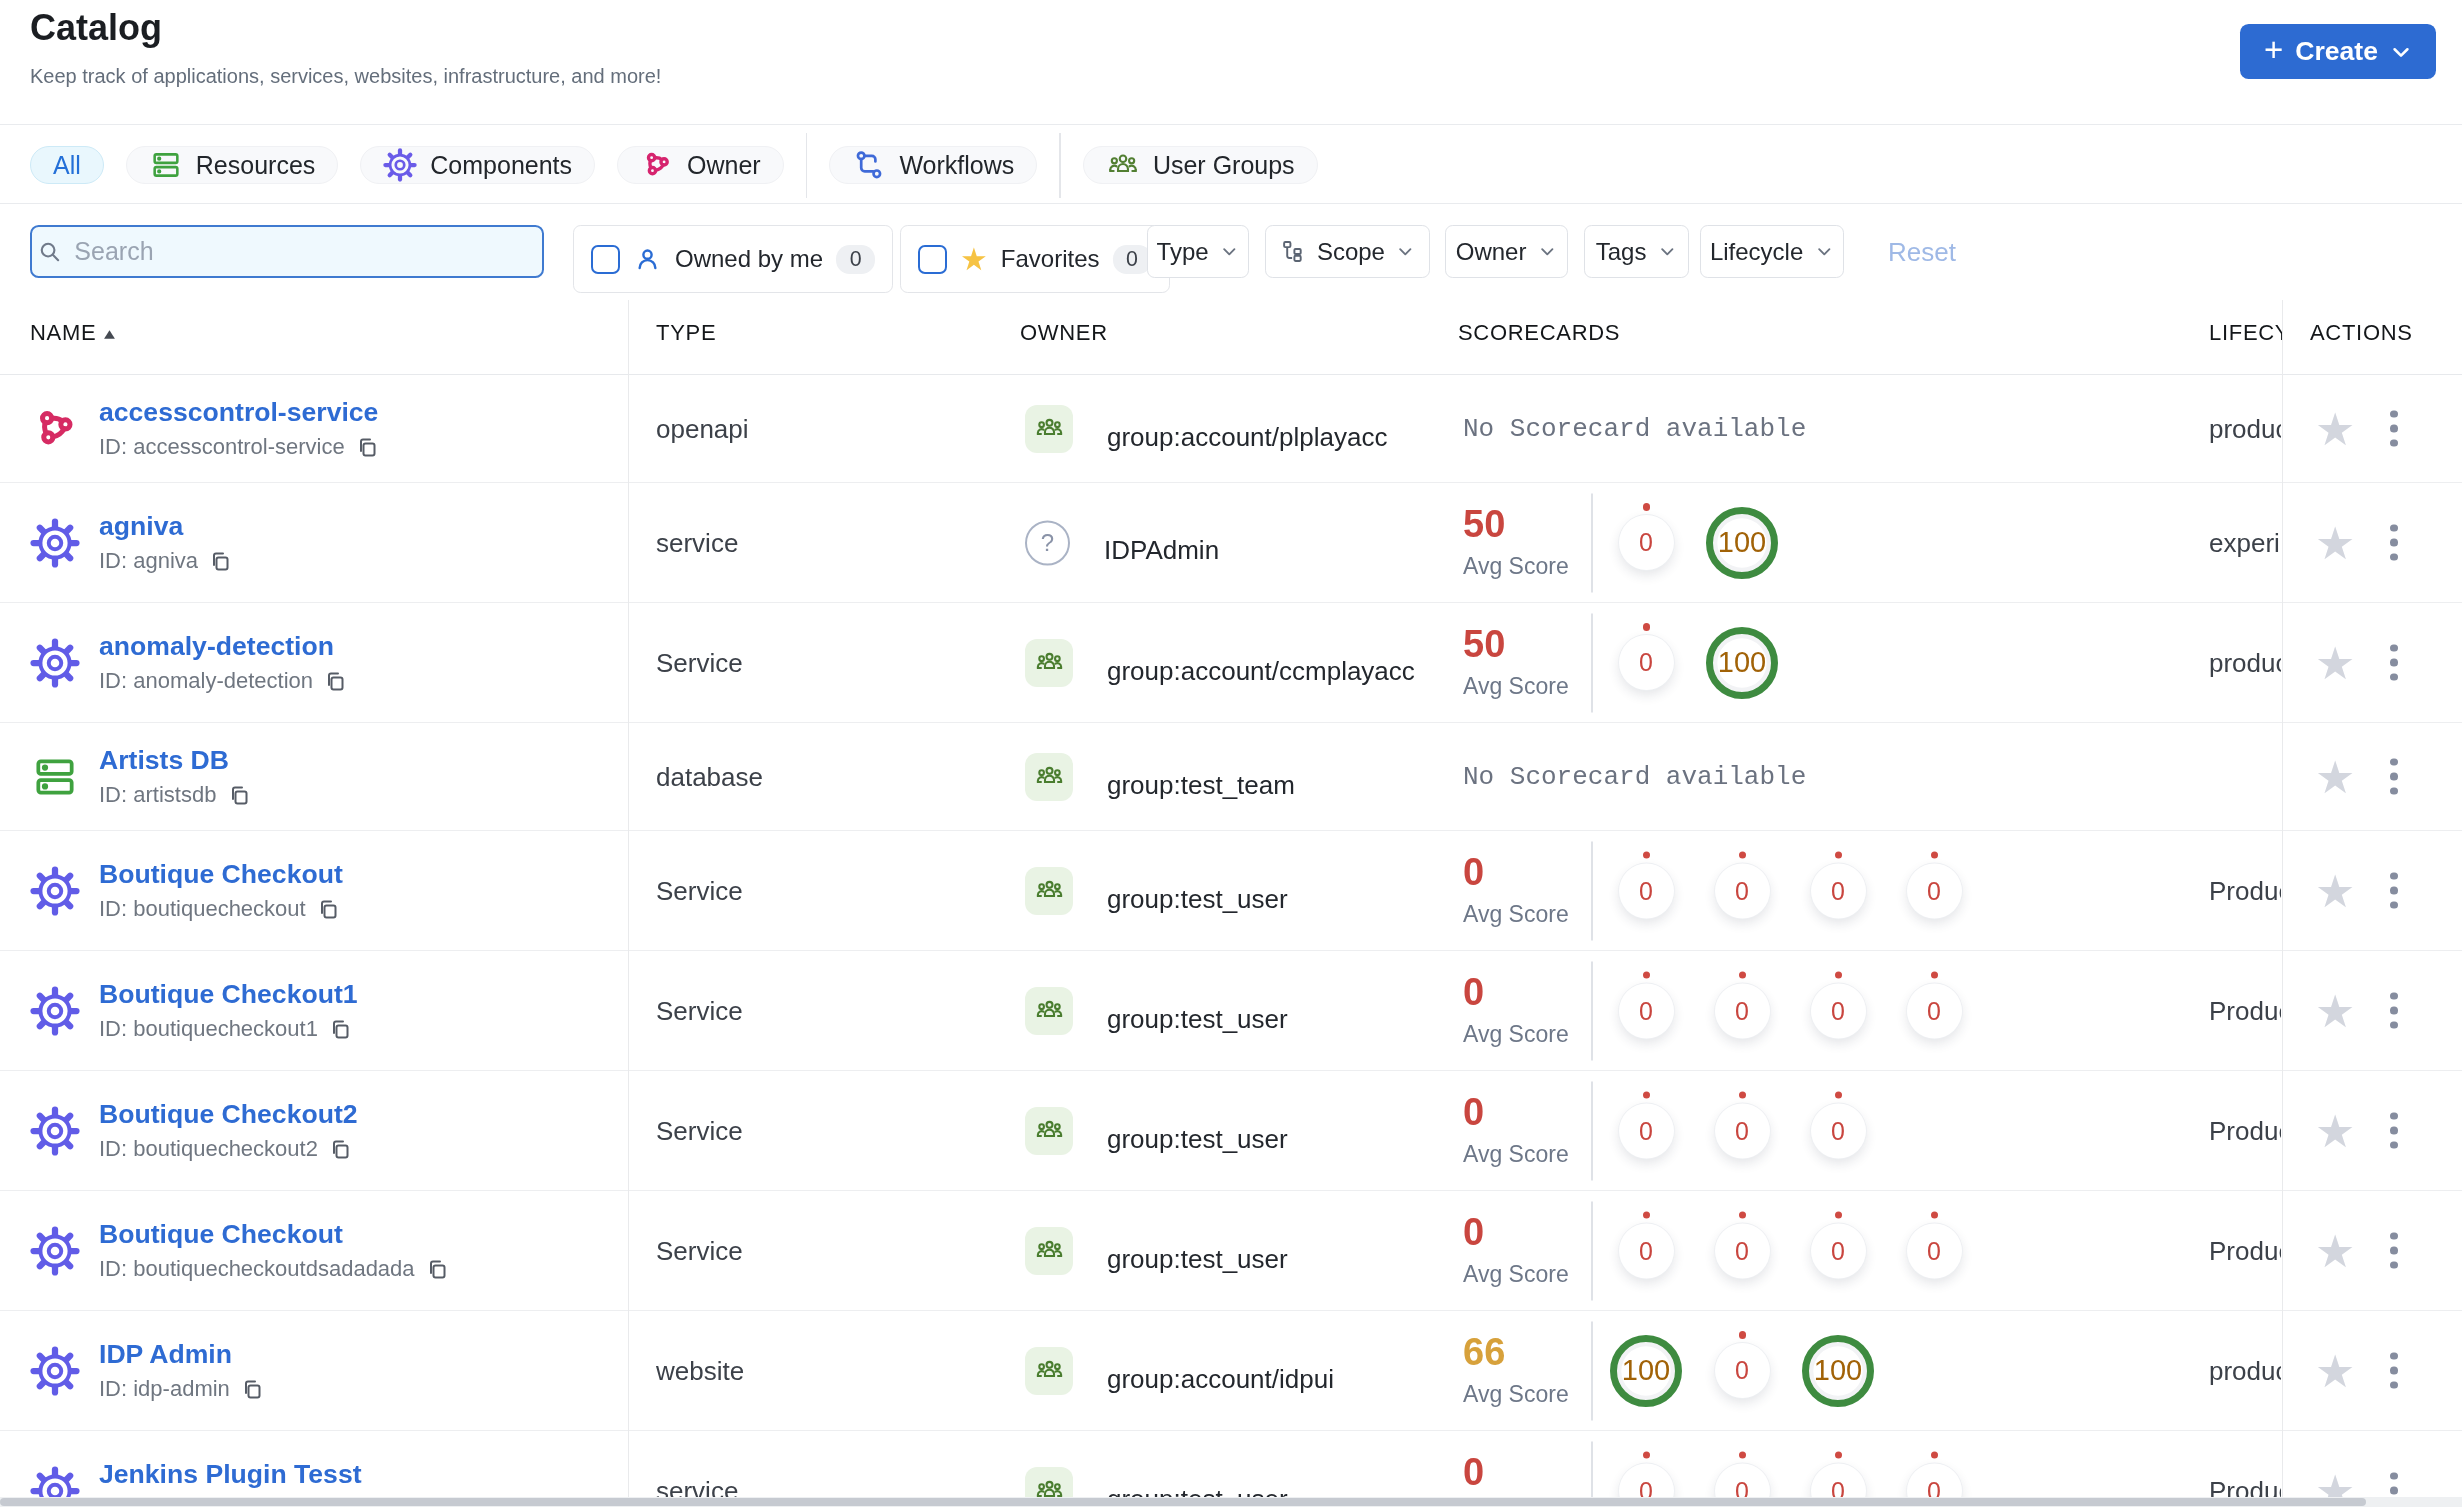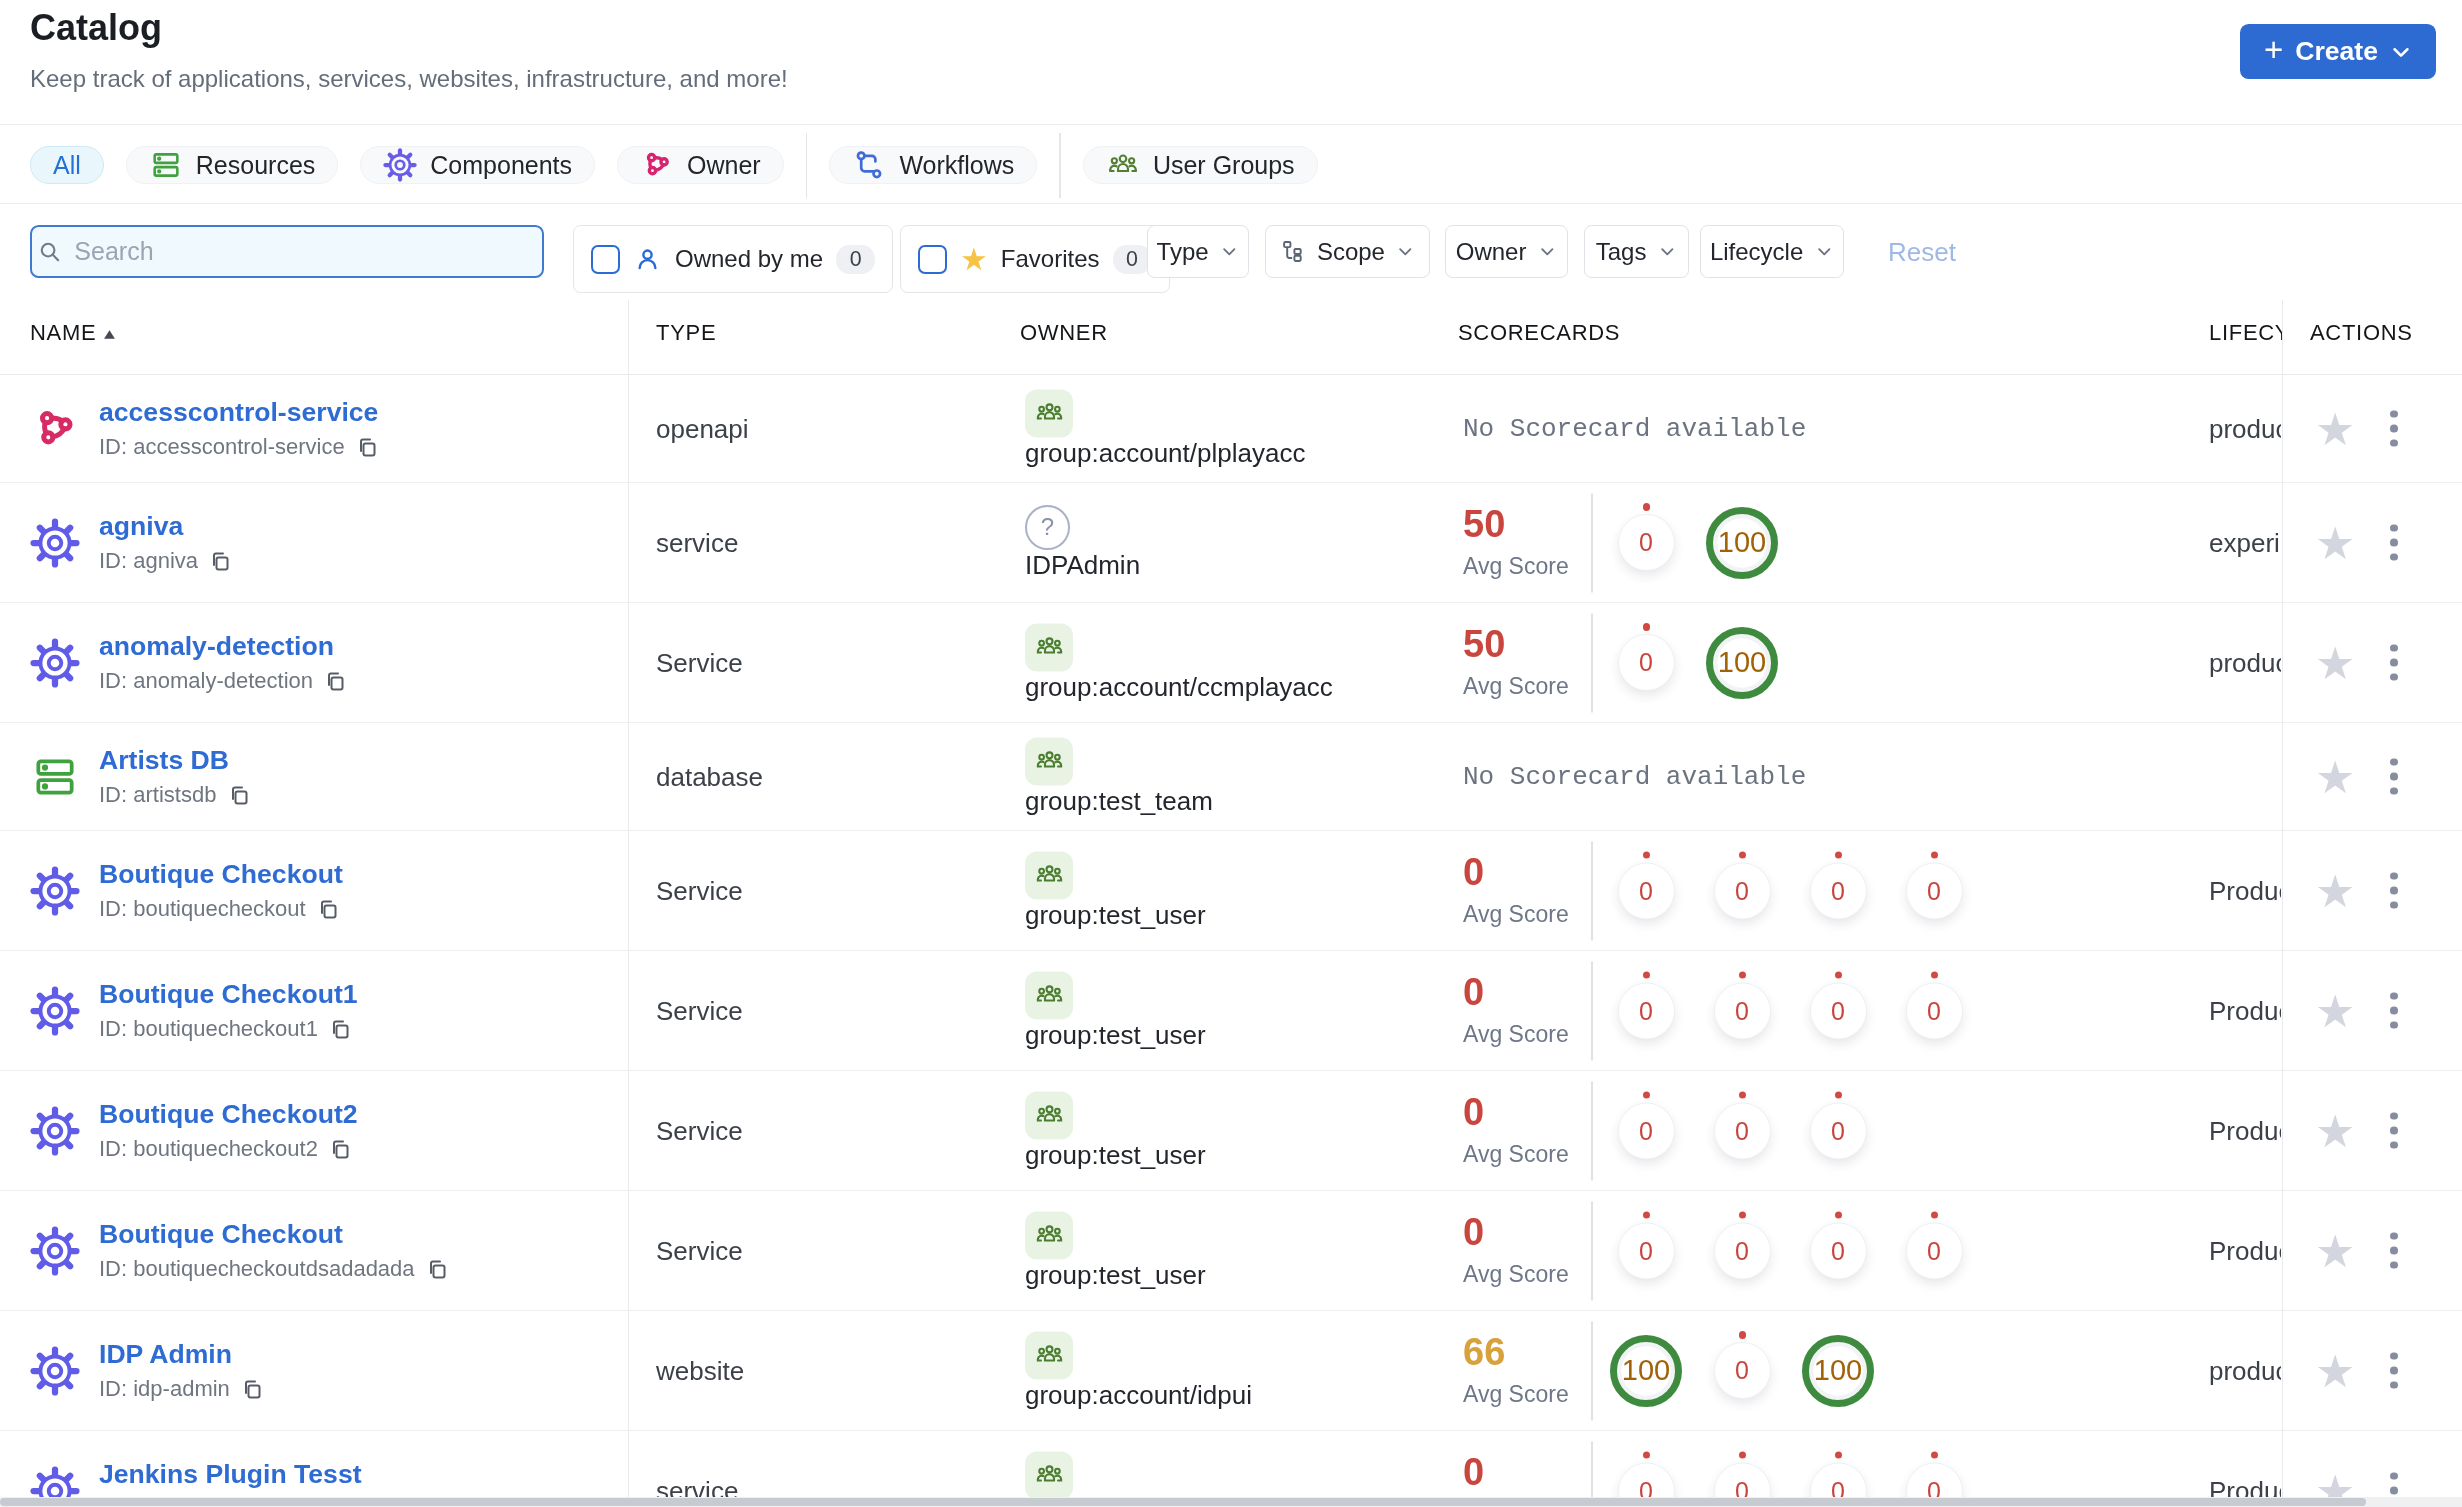--- a/index.html
+++ b/index.html
@@ -3,21 +3,21 @@
 <meta charset="utf-8">
 <style>
   * { margin:0; padding:0; box-sizing:border-box; }
   html,body { background:#fff; }
   body { font-family:"Liberation Sans", sans-serif; color:#22262b; }
   .app { position:relative; width:2462px; height:1507px; overflow:hidden; background:#fff; }
 
   
   .hdr { position:absolute; left:0; top:0; width:100%; height:125px; border-bottom:1.7px solid #e9ebee; background:#fff; }
   .title { position:absolute; left:30px; top:6.9px; font-size:36px; font-weight:700; color:#1b1e22; }
-  .subtitle { position:absolute; left:30px; top:65px; font-size:24px; color:#646e7b; }
+  .subtitle { position:absolute; left:30px; top:65px; font-size:20px; color:#646e7b; }
   .create-btn { position:absolute; right:26px; top:24px; height:55px; padding:0 24px; background:#2d6bd2; border:none; border-radius:8.6px; color:#fff; font-size:26.6px; font-weight:600; display:flex; align-items:center; gap:12px; font-family:inherit; cursor:pointer; }
   .create-btn .plus { font-size:33px; font-weight:400; line-height:1; margin-top:-3.4px; }
 
   
   .tabs { position:absolute; left:0; top:127px; width:100%; height:77px; border-bottom:1.7px solid #e9ebee; display:flex; align-items:center; gap:22px; padding-left:30px; }
   .tab { height:38px; padding:0 22px; border-radius:25px; background:#f8f9fb; border:1.7px solid #f0f1f4; display:flex; align-items:center; gap:13px; font-size:25px; font-weight:500; color:#22262b; cursor:pointer; }
   .tab.active { background:#e9f7fd; border-color:#cdeaf7; color:#2470d8; }
   .tab svg { width:34px; height:34px; }
   .tab-divider { width:1.7px; height:65px; background:#e4e6ea; }
 
@@ -40,21 +40,21 @@
   .th .sort { display:inline-block; margin-left:6.9px; }
   .tbody { position:relative; }
   .row { position:relative; border-bottom:0.9px solid #edeef0; background:#fff; }
   .cell-icon { position:absolute; left:30px; top:50%; transform:translateY(-50%); width:50px; height:50px; }
   .cell-icon svg { width:50px; height:50px; }
   .name-wrap { position:absolute; left:99px; top:50%; transform:translateY(-50%); }
   .ent-name { font-size:26.6px; font-weight:700; color:#2e6bd3; cursor:pointer; white-space:nowrap; }
   .idline { margin-top:6.9px; display:flex; align-items:center; gap:10.3px; font-size:22px; color:#6f7680; white-space:nowrap; }
   .idline svg { width:24px; height:24px; cursor:pointer; }
   .type-cell { position:absolute; left:656px; top:50%; transform:translateY(-50%); font-size:26px; color:#3c4149; }
-  .owner-cell { position:absolute; left:1025px; top:50%; transform:translateY(-50%); display:flex; align-items:flex-start; gap:0; font-size:26px; color:#23272d;flex-direction:column; }
+  .owner-cell { position:absolute; left:1025px; top:50%; transform:translateY(-50%); display:flex; align-items:flex-end; gap:34px; font-size:26px; color:#23272d; }
   .group-badge { width:48px; height:48px; border-radius:12px; background:#e9f3e4; display:flex; align-items:center; justify-content:center; }
   .group-badge svg { width:31px; height:31px; }
   .q-badge { width:45px; height:45px; border-radius:50%; border:2.6px solid #aab3c5; color:#8a93a8; font-size:24px; display:flex; align-items:center; justify-content:center; }
   .score-msg { position:absolute; left:1463px; top:50%; transform:translateY(-50%); font-size:26px; color:#6b7280;font-family:Liberation Mono, monospace; }
   .avg { position:absolute; left:1463px; top:50%; transform:translateY(-50%); }
   .avg .num { font-size:38px; font-weight:700; line-height:1.05; }
   .avg .num.red { color:#c9463f; } .avg .num.amber { color:#d7a13b; }
   .avg .lbl { font-size:23px; color:#6d7788; margin-top:8.6px; }
   .avg-div { position:absolute; left:1591px; top:50%; transform:translateY(-50%); width:1.7px; height:99px; background:#dfe2e7; }
   .checks { position:absolute; left:1598px; top:50%; transform:translateY(-50%); display:flex; }

